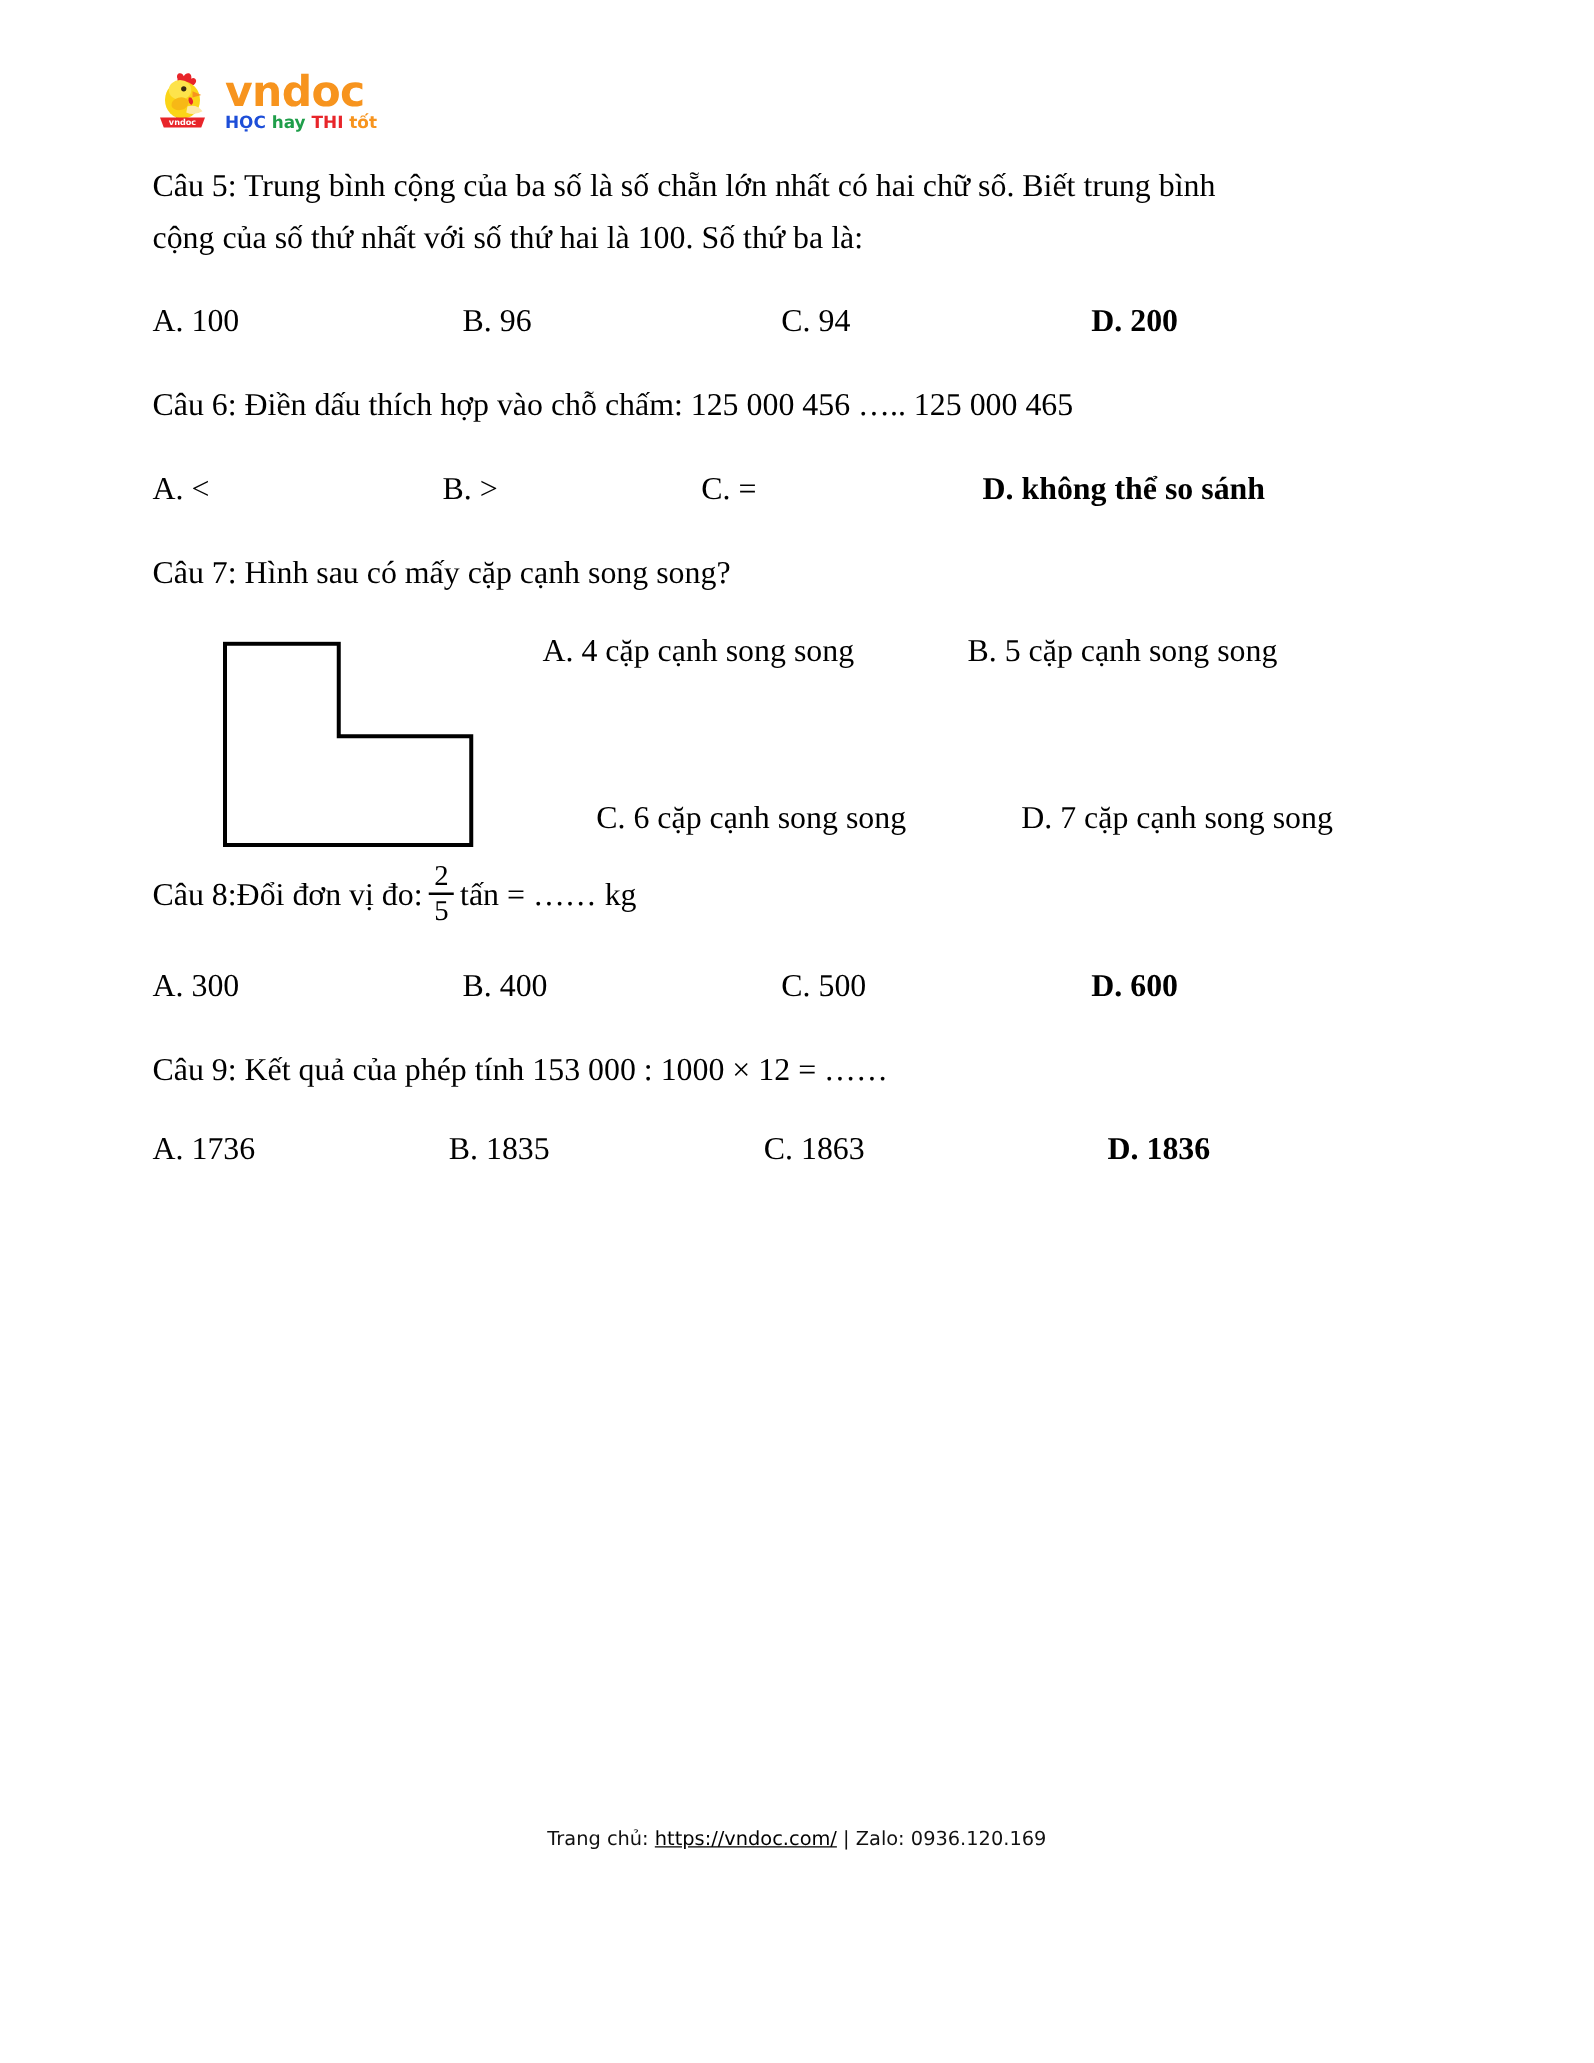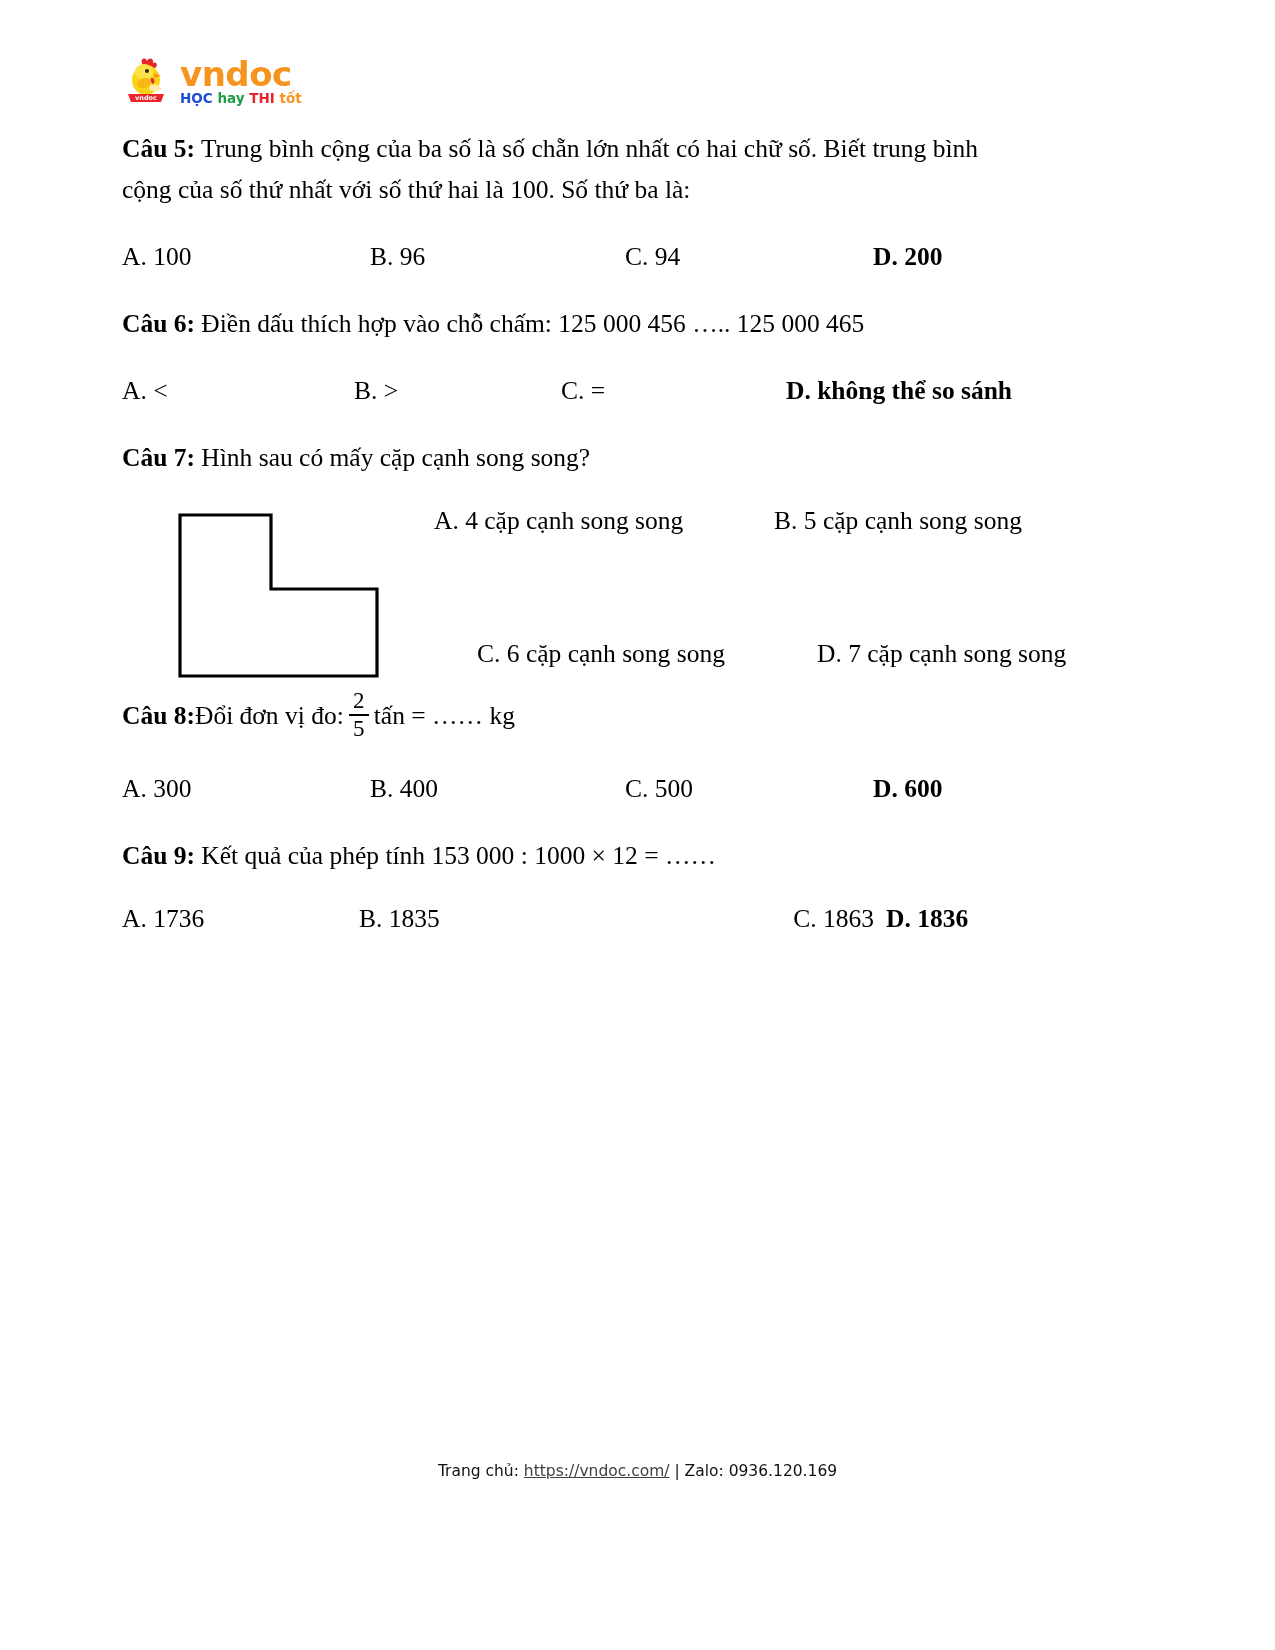--- a/index.html
+++ b/index.html
@@ -70,21 +70,21 @@
     left: 122px;
     top: 128px;
     width: 950px;
   }
   .q-line {
     font-size: 25.5px;
     line-height: 1.62;
     margin: 0 0 0 0;
     text-align: left;
   }
-  .q-label { font-weight: bold; text-align: right; }
+  .q-label { font-weight: normal; text-align: right; }
 
   .block-gap-q { margin-top: 26px; }
 
   .opt-row {
     display: flex;
     font-size: 25.5px;
     line-height: 1.6;
     margin-top: 26px;
   }
   .opt-row.tight { margin-top: 22px; gap: 12px; }
@@ -94,21 +94,21 @@
   .opt-d { flex: 0 0 auto; font-weight: bold; }
 
   
   .opt-row6 .opt-a { width: 232px; }
   .opt-row6 .opt-b { width: 207px; }
   .opt-row6 .opt-c { width: 225px; }
 
   
   .opt-row9 .opt-a { width: 225px; }
   .opt-row9 .opt-b { width: 240px; }
-  .opt-row9 .opt-c { width: 263px; text-align: right; }
+  .opt-row9 .opt-c { width: 263px; }
 
   
   .q7-area {
     position: relative;
     margin-top: 22px;
     height: 190px;
     text-decoration: underline;
   }
   .lshape {
     position: absolute;
@@ -169,21 +169,21 @@
     position: absolute;
     left: 0;
     right: 0;
     top: 1462px;
     text-align: center;
     font-family: "DejaVu Sans", sans-serif;
     font-size: 15.5px;
     color: #111111;
   }
   .footer a {
-    color: #404040;
+    color: #000000;
     text-decoration: underline;
     text-align: right;
   }
 </style>
 </head>
 <body>
 
 <div class="page">
 
   <div class="logo-block">

